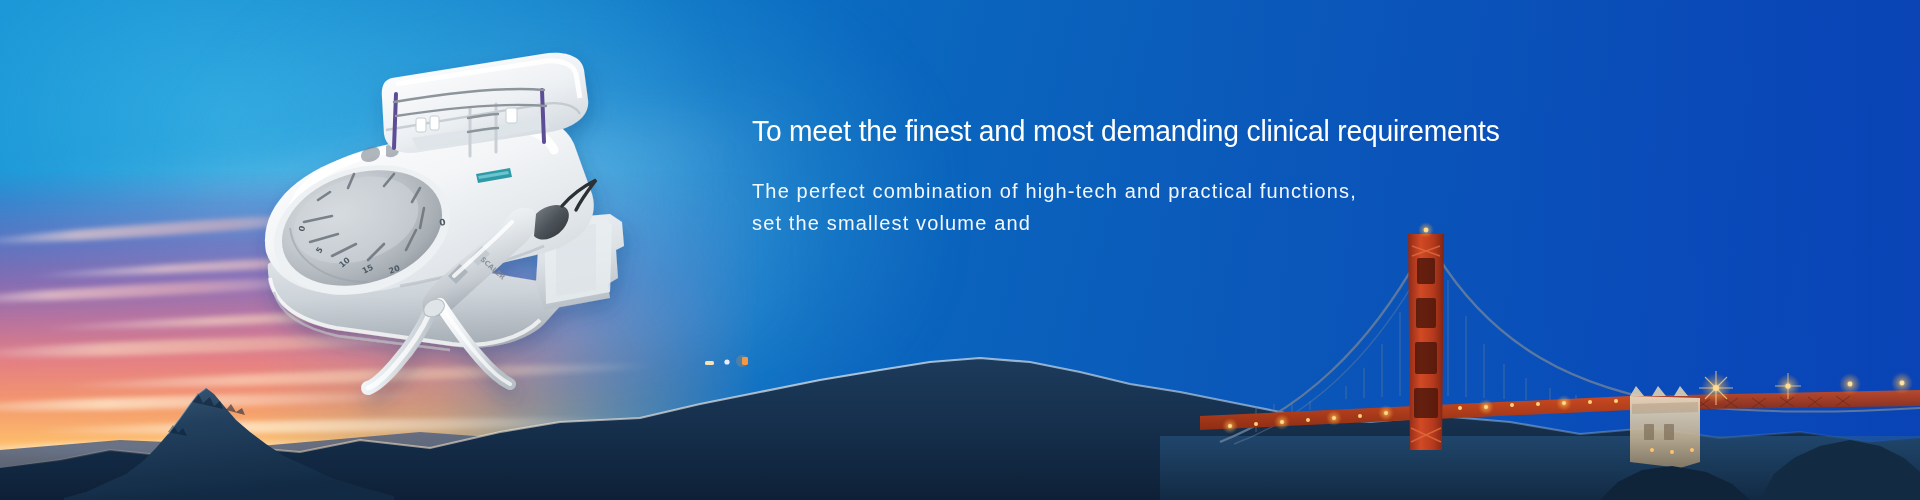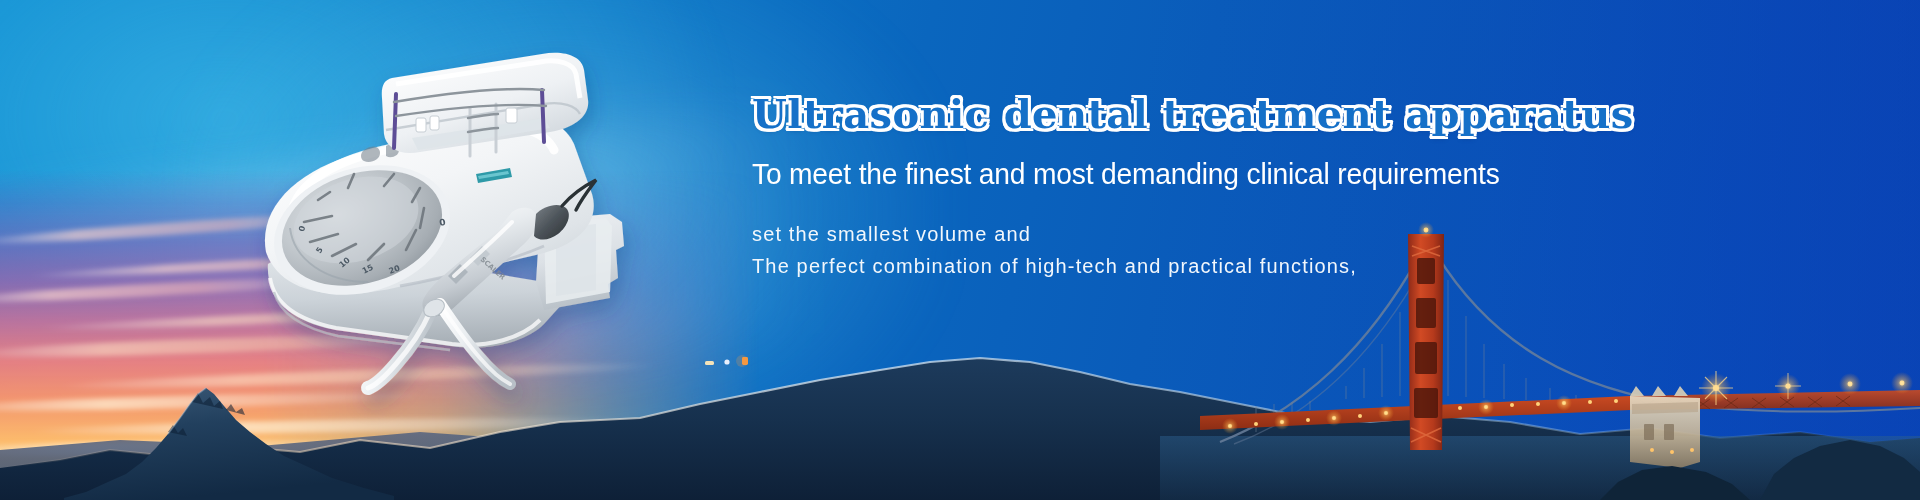--- a/index.html
+++ b/index.html
@@ -562,21 +562,20 @@
         <path d="M186,266 C178,284 166,302 152,318 C140,332 130,340 124,342" fill="none" stroke="#ffffff" stroke-width="5" stroke-opacity=".75" stroke-linecap="round"></path>
         <path d="M196,258 C208,276 222,296 236,312 C248,326 258,334 266,338" fill="none" stroke="url(#hoseG)" stroke-width="12" stroke-linecap="round"></path>
         <path d="M196,258 C208,276 222,296 236,312 C248,326 258,334 266,338" fill="none" stroke="#ffffff" stroke-width="4" stroke-opacity=".7" stroke-linecap="round"></path>
 
         <ellipse cx="190" cy="262" rx="11" ry="8" transform="rotate(-30 190 262)" fill="#dfe4e8" stroke="#b6bec5"></ellipse>
       </g>
     </svg>
   </div>
 
   <div class="copy">
-    <div class="headline">Ultrasonic dental treatment apparatus</div>
     <div class="subhead">To meet the finest and most demanding clinical requirements</div>
     <div class="body-lines">
+      <div class="body-line">The perfect combination of high-tech and practical functions,</div>
       <div class="body-line">set the smallest volume and</div>
-      <div class="body-line">The perfect combination of high-tech and practical functions,</div>
     </div>
   </div>
 
 </div>
 
 </body></html>

